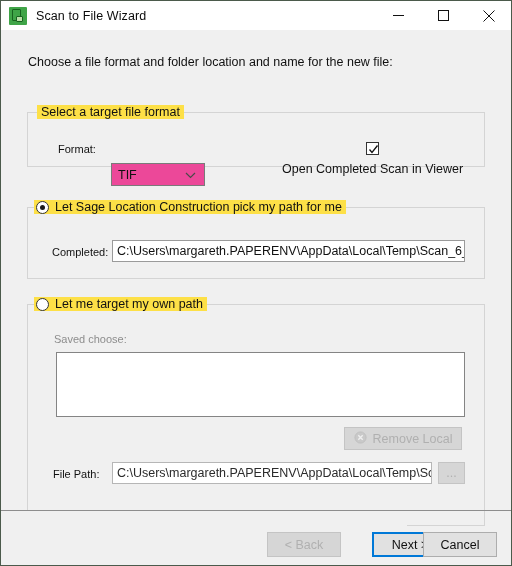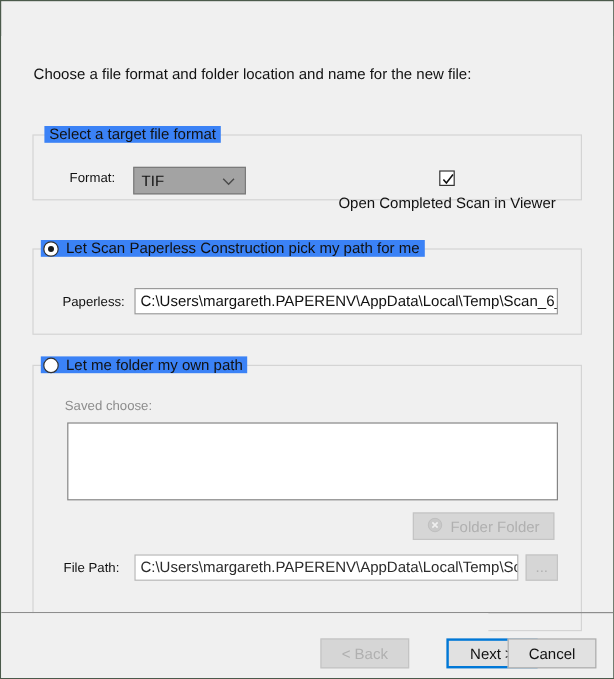--- a/index.html
+++ b/index.html
@@ -110,21 +110,21 @@
   .groupbox {
     position: absolute;
     border: 1px solid #d4d4d4;
     box-sizing: border-box;
     background: transparent;
   }
   .group-title {
     position: absolute;
     top: -8px;
     left: 9px;
-    background: #3b82f6;
+    background: #fde047;
     padding: 0 4px;
     font-size: 12.5px;
     color: #111111;
     white-space: nowrap;
   }
   .group-title.radio-title {
     left: 6px;
     padding: 0 4px 0 2px;
     display: flex;
     align-items: center;
@@ -140,27 +140,28 @@
     position: absolute;
     font-size: 11px;
     color: #111111;
     white-space: nowrap;
   }
   .lbl.disabled { color: #8d8d8d; }
 
   .combo {
     position: absolute;
     box-sizing: border-box;
-    background: #a3a3a3;
+    background: #ec4899;
     border: 1px solid #7a7a7a;
     display: flex;
     align-items: center;
     padding-left: 6px;
     font-size: 12.5px;
     color: #111111;
+    margin-top: 24px;
   }
   .combo .chev {
     position: absolute;
     right: 8px;
     top: 50%;
     transform: translateY(-50%);
   }
 
   .textbox {
     position: absolute;
@@ -269,20 +270,42 @@
     width: 406px;
     height: 54px;
     background: #f0f0f0;
   }
 </style>
 </head>
 <body>
 
 <div class="window">
 
+  <div class="titlebar">
+    <div class="title-icon"></div>
+    <div class="title-text">Scan to File Wizard</div>
+
+    <div class="win-buttons">
+      <button class="win-btn">
+        <svg width="11" height="11" viewBox="0 0 11 11">
+            <rect x="0" y="5" width="11" height="1" fill="#111"></rect>
+          </svg>
+      </button>
+      <button class="win-btn">
+        <svg width="11" height="11" viewBox="0 0 11 11">
+            <rect x="0.5" y="0.5" width="10" height="10" fill="none" stroke="#111" stroke-width="1"></rect>
+          </svg>
+      </button>
+      <button class="win-btn">
+        <svg width="12" height="12" viewBox="0 0 12 12">
+            <path d="M0.5 0.5 L11.5 11.5 M11.5 0.5 L0.5 11.5" stroke="#111" stroke-width="1" fill="none"></path>
+          </svg>
+      </button>
+    </div>
+  </div>
 
   <div class="client">
 
     <div class="intro">Choose a file format and folder location and name for the new file:</div>
 
     <div class="groupbox" id="gb-format">
       <div class="group-title">Select a target file format</div>
     </div>
 
     <div class="lbl" style="left:57px; top:113px;">Format:</div>
@@ -301,50 +324,50 @@
         <svg width="11" height="11" viewBox="0 0 11 11">
             <path d="M1.5 5.5 L4 8.5 L9.5 1.5" stroke="#111" stroke-width="1.3" fill="none"></path>
           </svg>
       </span>
       <span>Open Completed Scan in Viewer</span>
     </div>
 
     <div class="groupbox" id="gb-auto">
       <div class="group-title radio-title">
         <span class="radio-dot checked"></span>
-        <span>Let Scan Paperless Construction pick my path for me</span>
+        <span>Let Sage Location Construction pick my path for me</span>
       </div>
     </div>
 
-    <div class="lbl" style="left:51px; top:216px;">Paperless:</div>
+    <div class="lbl" style="left:51px; top:216px;">Completed:</div>
 
     <div class="textbox" style="left:111px; top:210px; width:353px; height:22px;">
       <span>C:\Users\margareth.PAPERENV\AppData\Local\Temp\Scan_6_10_2020.</span>
     </div>
 
     <div class="groupbox" id="gb-manual">
       <div class="group-title radio-title">
         <span class="radio-dot"></span>
-        <span>Let me folder my own path</span>
+        <span>Let me target my own path</span>
       </div>
     </div>
 
     <div class="lbl disabled" style="left:53px; top:303px;">Saved choose:</div>
 
     <div class="listbox" style="left:55px; top:322px; width:409px; height:65px;"></div>
 
     <button class="btn disabled" style="left:343px; top:397px; width:118px; height:23px;">
       <span class="btn-inner">
         <span>
           <svg width="13" height="13" viewBox="0 0 13 13">
             <circle cx="6.5" cy="6.5" r="5.6" fill="#c9c9c9" stroke="#bdbdbd" stroke-width="0.8"></circle>
             <path d="M4.3 4.3 L8.7 8.7 M8.7 4.3 L4.3 8.7" stroke="#efefef" stroke-width="1.4"></path>
           </svg>
         </span>
-        <span>Folder Folder</span>
+        <span>Remove Local</span>
       </span>
     </button>
 
     <div class="lbl" style="left:52px; top:438px;">File Path:</div>
 
     <div class="textbox disabled" style="left:111px; top:432px; width:320px; height:22px;">
       <span>C:\Users\margareth.PAPERENV\AppData\Local\Temp\Scan_6_10_</span>
     </div>
 
     <button class="btn disabled" style="left:437px; top:432px; width:27px; height:22px;">

